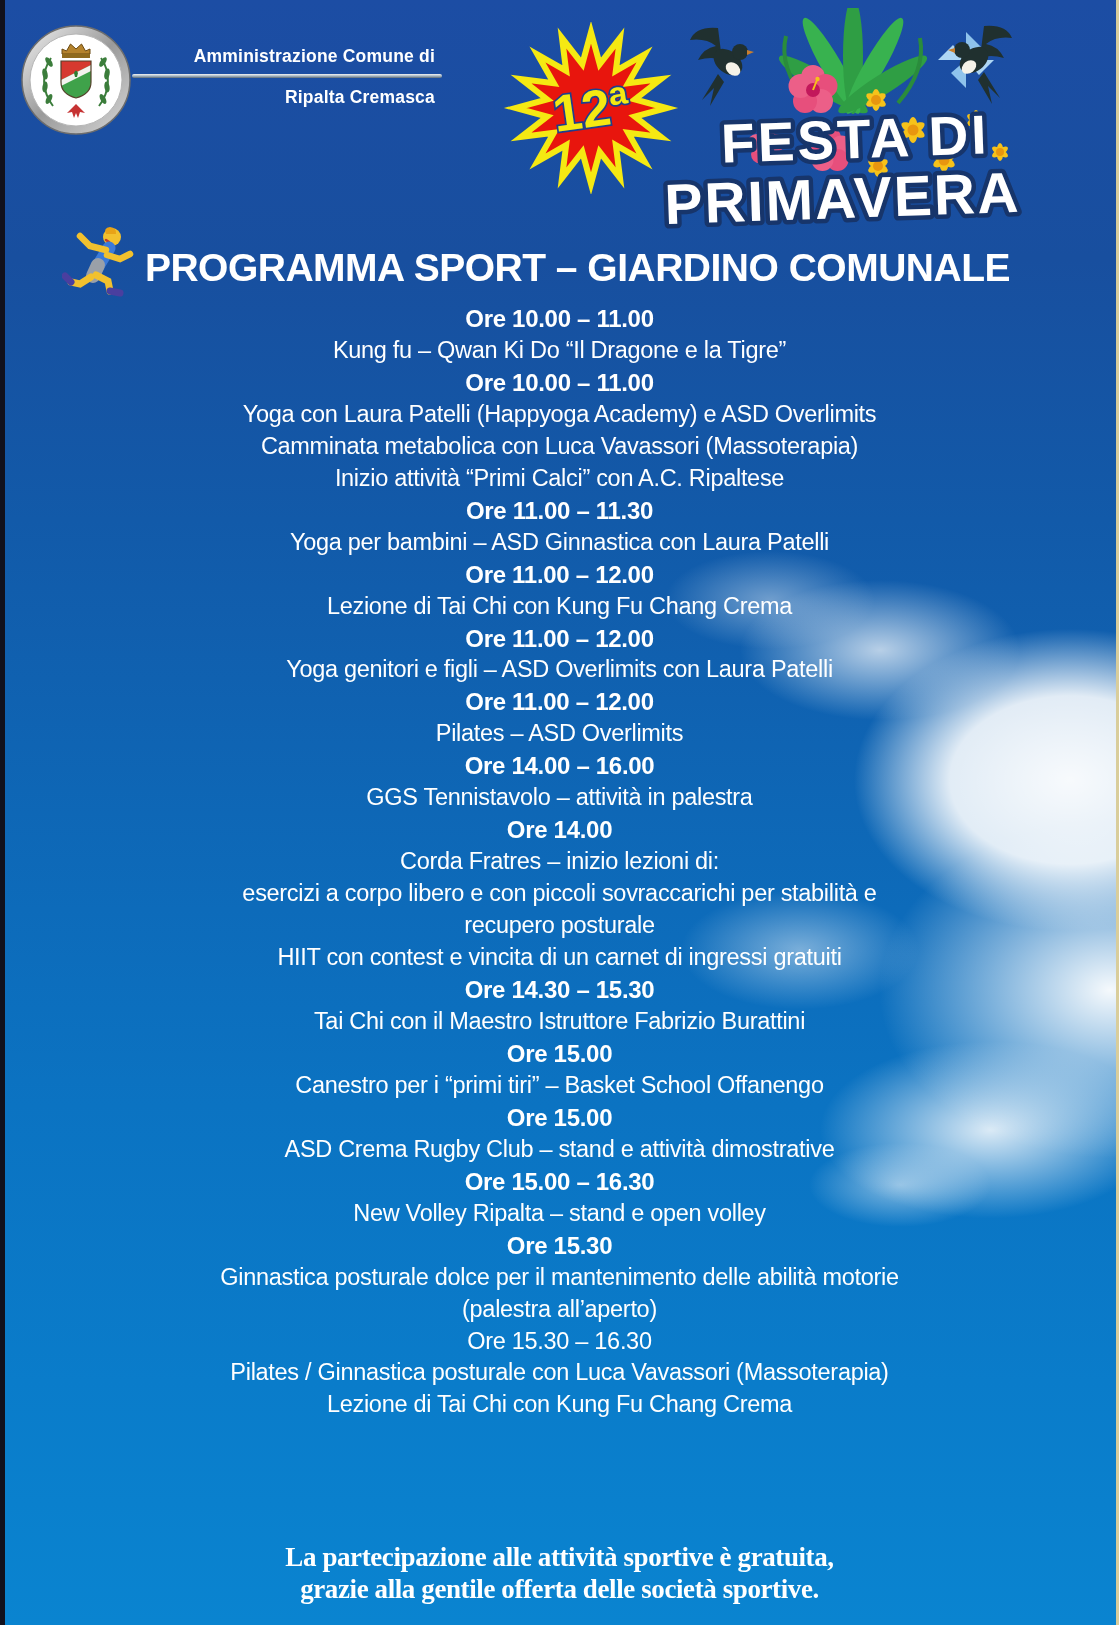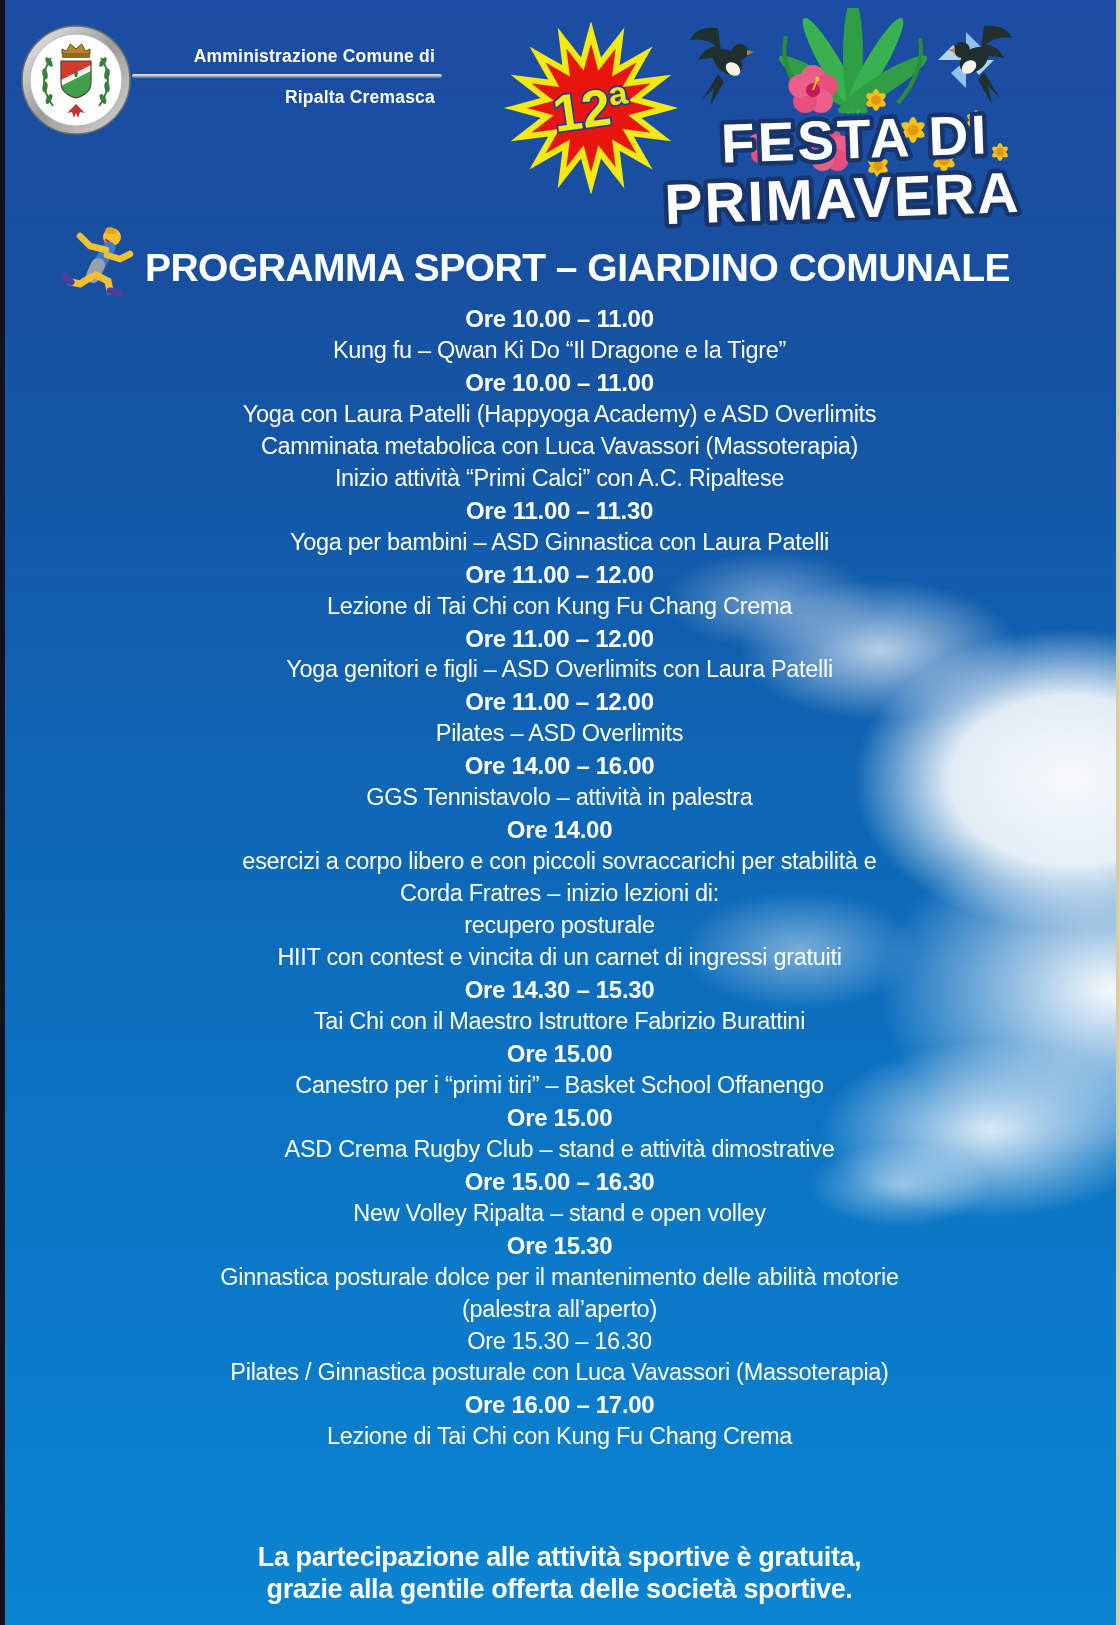--- a/index.html
+++ b/index.html
@@ -32,21 +32,21 @@
 
   .title-row{position:absolute;left:140px;top:246px;width:870px;text-align:right;
     font-size:39px;font-weight:bold;letter-spacing:-.5px;white-space:nowrap;}
   .runner{position:absolute;left:62px;top:224px;width:76px;height:76px;}
 
   .schedule{position:absolute;left:0;top:303px;width:100%;text-align:center;
     font-size:23.5px;line-height:31.95px;letter-spacing:-.3px;}
   .schedule .bold{font-weight:bold;font-size:24px;}
 
   .footer{position:absolute;left:0;top:1541px;width:100%;text-align:center;
-    font-size:27px;font-weight:bold;line-height:32px;letter-spacing:-.4px;}
+    font-size:27px;font-weight:bold;line-height:32px;letter-spacing:-.4px;font-family:Liberation Serif, serif;}
 </style>
 </head>
 <body>
 
 <div class="page">
   <div class="edge-left"></div>
   <div class="edge-right"></div>
 
   <svg class="emblem" viewBox="0 0 112 112">
     <defs>
@@ -236,38 +236,37 @@
       <div class="sched-line">Yoga per bambini – ASD Ginnastica con Laura Patelli</div>
       <div class="sched-line bold">Ore 11.00 – 12.00</div>
       <div class="sched-line">Lezione di Tai Chi con Kung Fu Chang Crema</div>
       <div class="sched-line bold">Ore 11.00 – 12.00</div>
       <div class="sched-line">Yoga genitori e figli – ASD Overlimits con Laura Patelli</div>
       <div class="sched-line bold">Ore 11.00 – 12.00</div>
       <div class="sched-line">Pilates – ASD Overlimits</div>
       <div class="sched-line bold">Ore 14.00 – 16.00</div>
       <div class="sched-line">GGS Tennistavolo – attività in palestra</div>
       <div class="sched-line bold">Ore 14.00</div>
+      <div class="sched-line">Corda Fratres – inizio lezioni di:</div>
       <div class="sched-line">esercizi a corpo libero e con piccoli sovraccarichi per stabilità e</div>
-      <div class="sched-line">Corda Fratres – inizio lezioni di:</div>
       <div class="sched-line">recupero posturale</div>
       <div class="sched-line">HIIT con contest e vincita di un carnet di ingressi gratuiti</div>
       <div class="sched-line bold">Ore 14.30 – 15.30</div>
       <div class="sched-line">Tai Chi con il Maestro Istruttore Fabrizio Burattini</div>
       <div class="sched-line bold">Ore 15.00</div>
       <div class="sched-line">Canestro per i “primi tiri” – Basket School Offanengo</div>
       <div class="sched-line bold">Ore 15.00</div>
       <div class="sched-line">ASD Crema Rugby Club – stand e attività dimostrative</div>
       <div class="sched-line bold">Ore 15.00 – 16.30</div>
       <div class="sched-line">New Volley Ripalta – stand e open volley</div>
       <div class="sched-line bold">Ore 15.30</div>
       <div class="sched-line">Ginnastica posturale dolce per il mantenimento delle abilità motorie</div>
       <div class="sched-line">(palestra all’aperto)</div>
       <div class="sched-line">Ore 15.30 – 16.30</div>
       <div class="sched-line">Pilates / Ginnastica posturale con Luca Vavassori (Massoterapia)</div>
-      <div class="sched-line bold">Ore 16.00 – 17.00</div>
       <div class="sched-line">Lezione di Tai Chi con Kung Fu Chang Crema</div>
     </div>
 
   <div class="footer">
     <div>La partecipazione alle attività sportive è gratuita,</div>
     <div>grazie alla gentile offerta delle società sportive.</div>
   </div>
 </div>
 
 </body></html>

